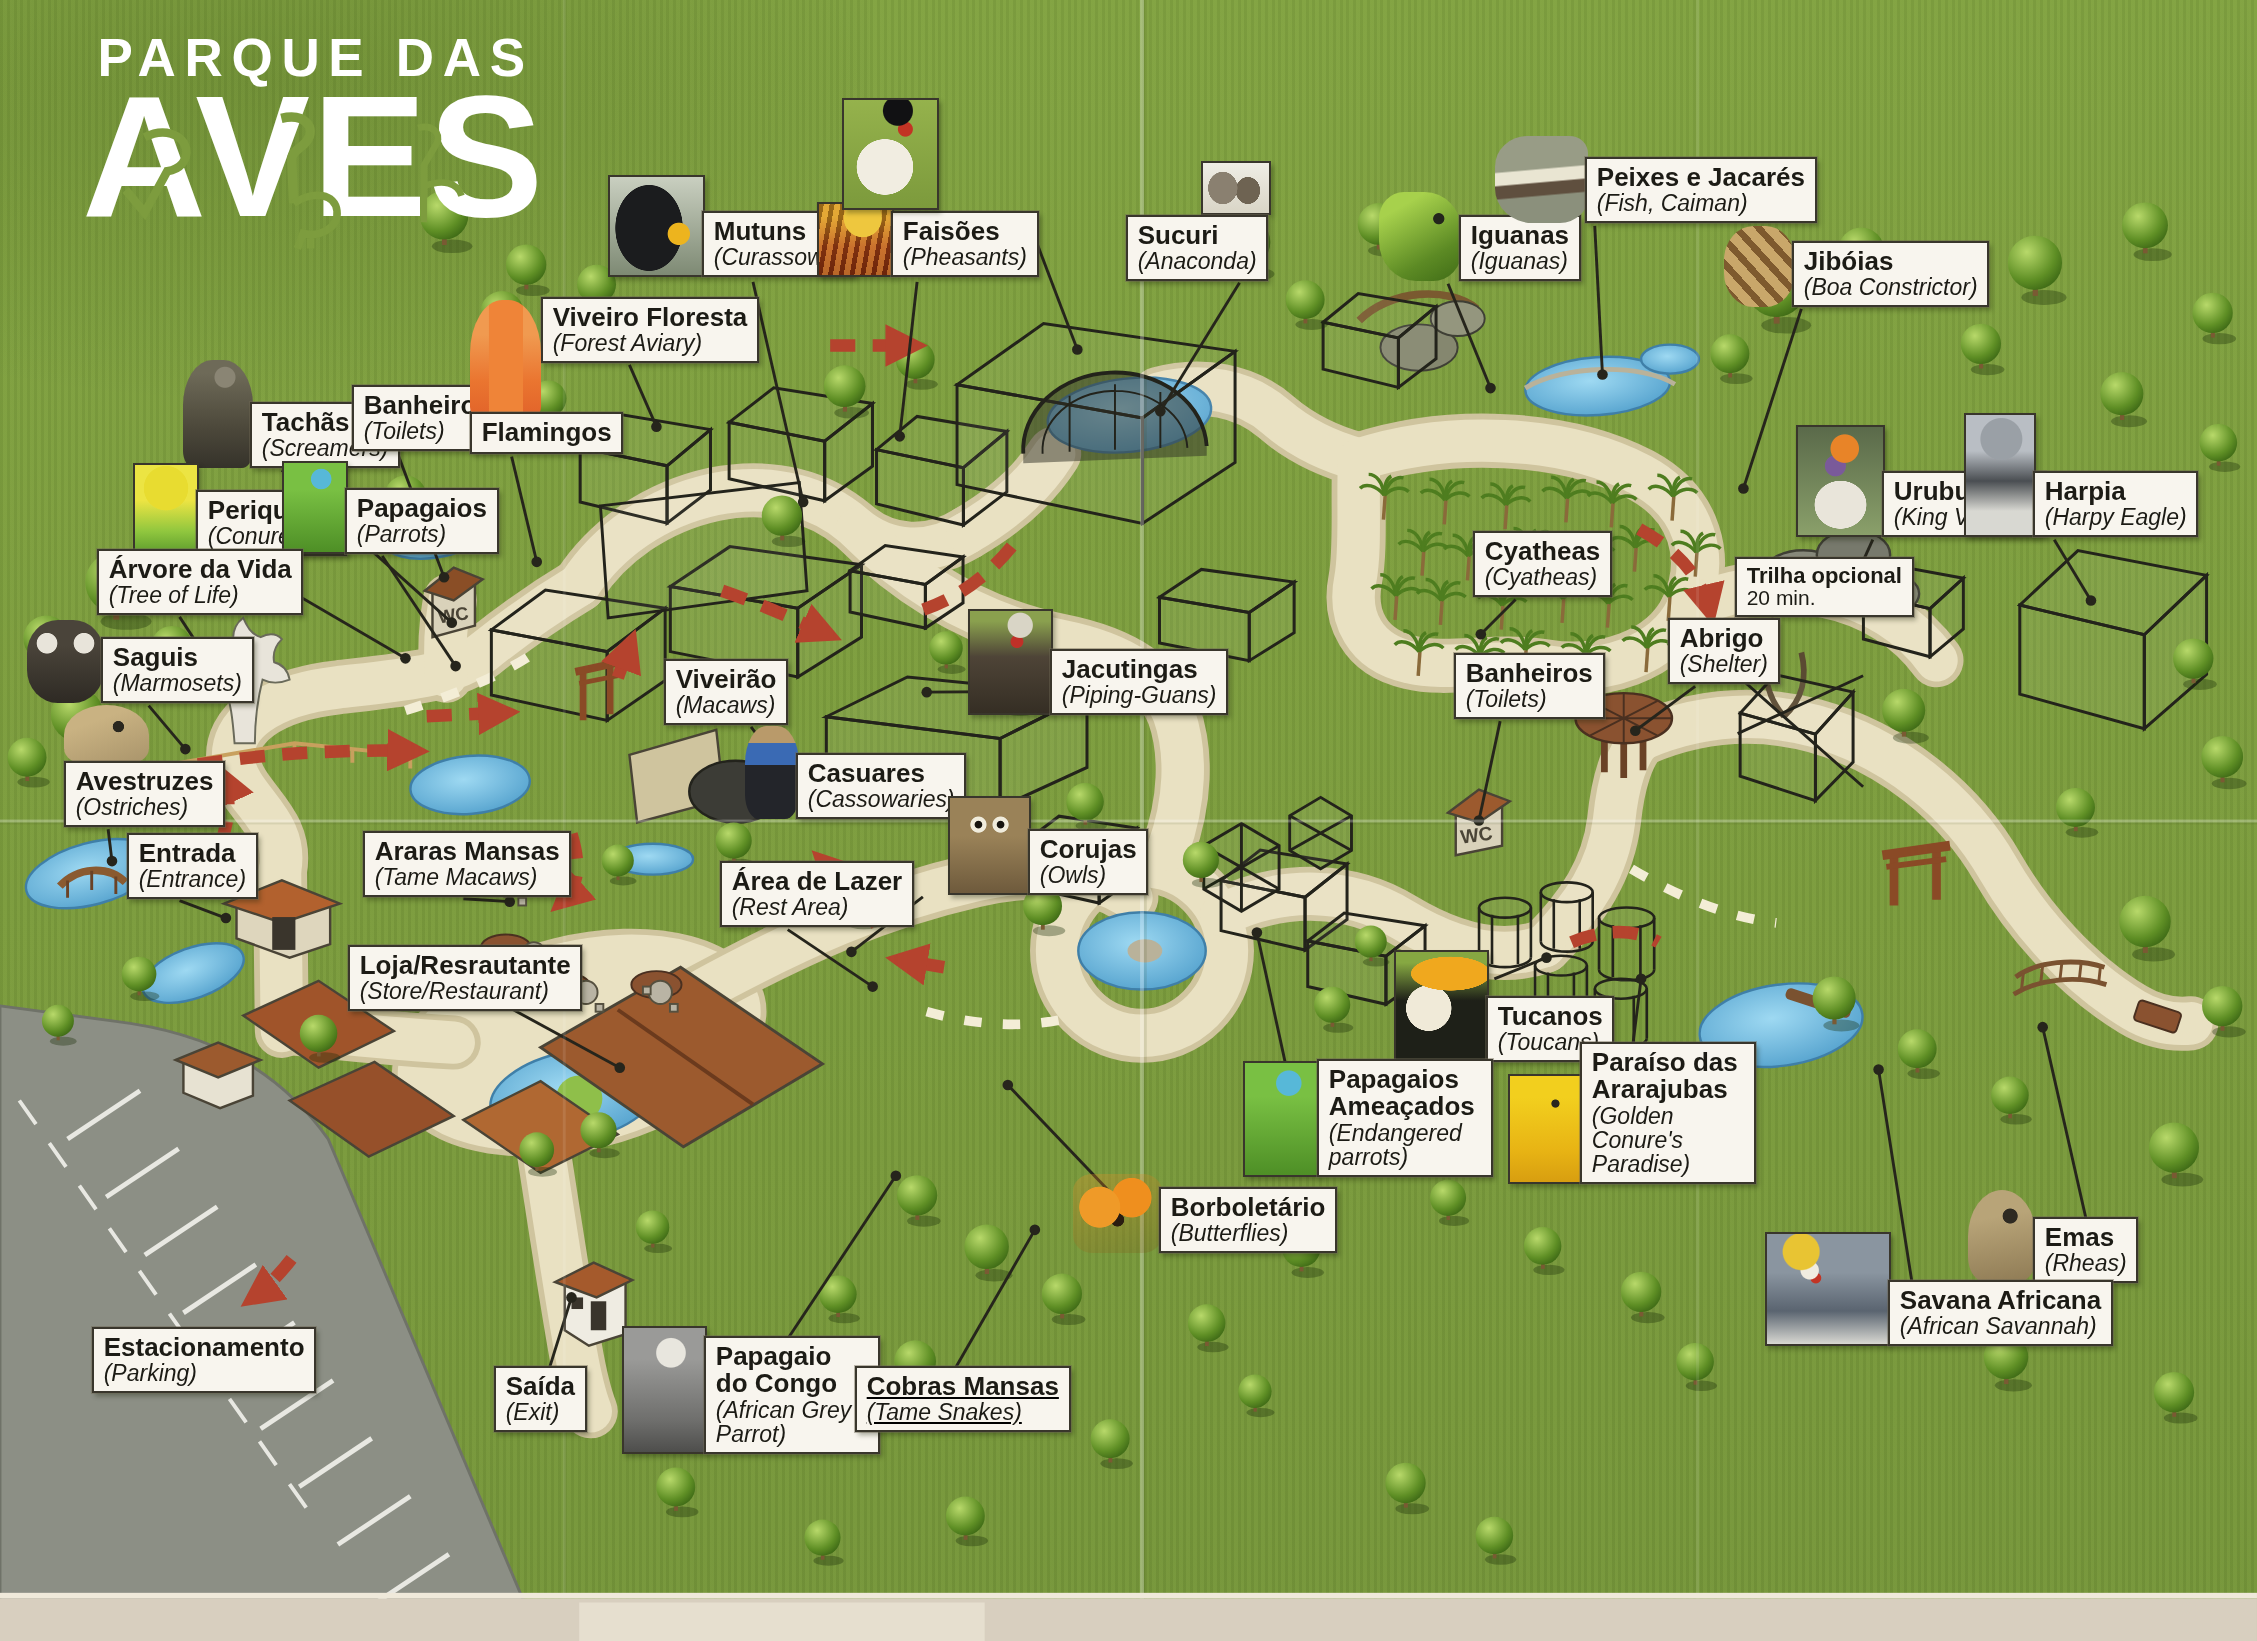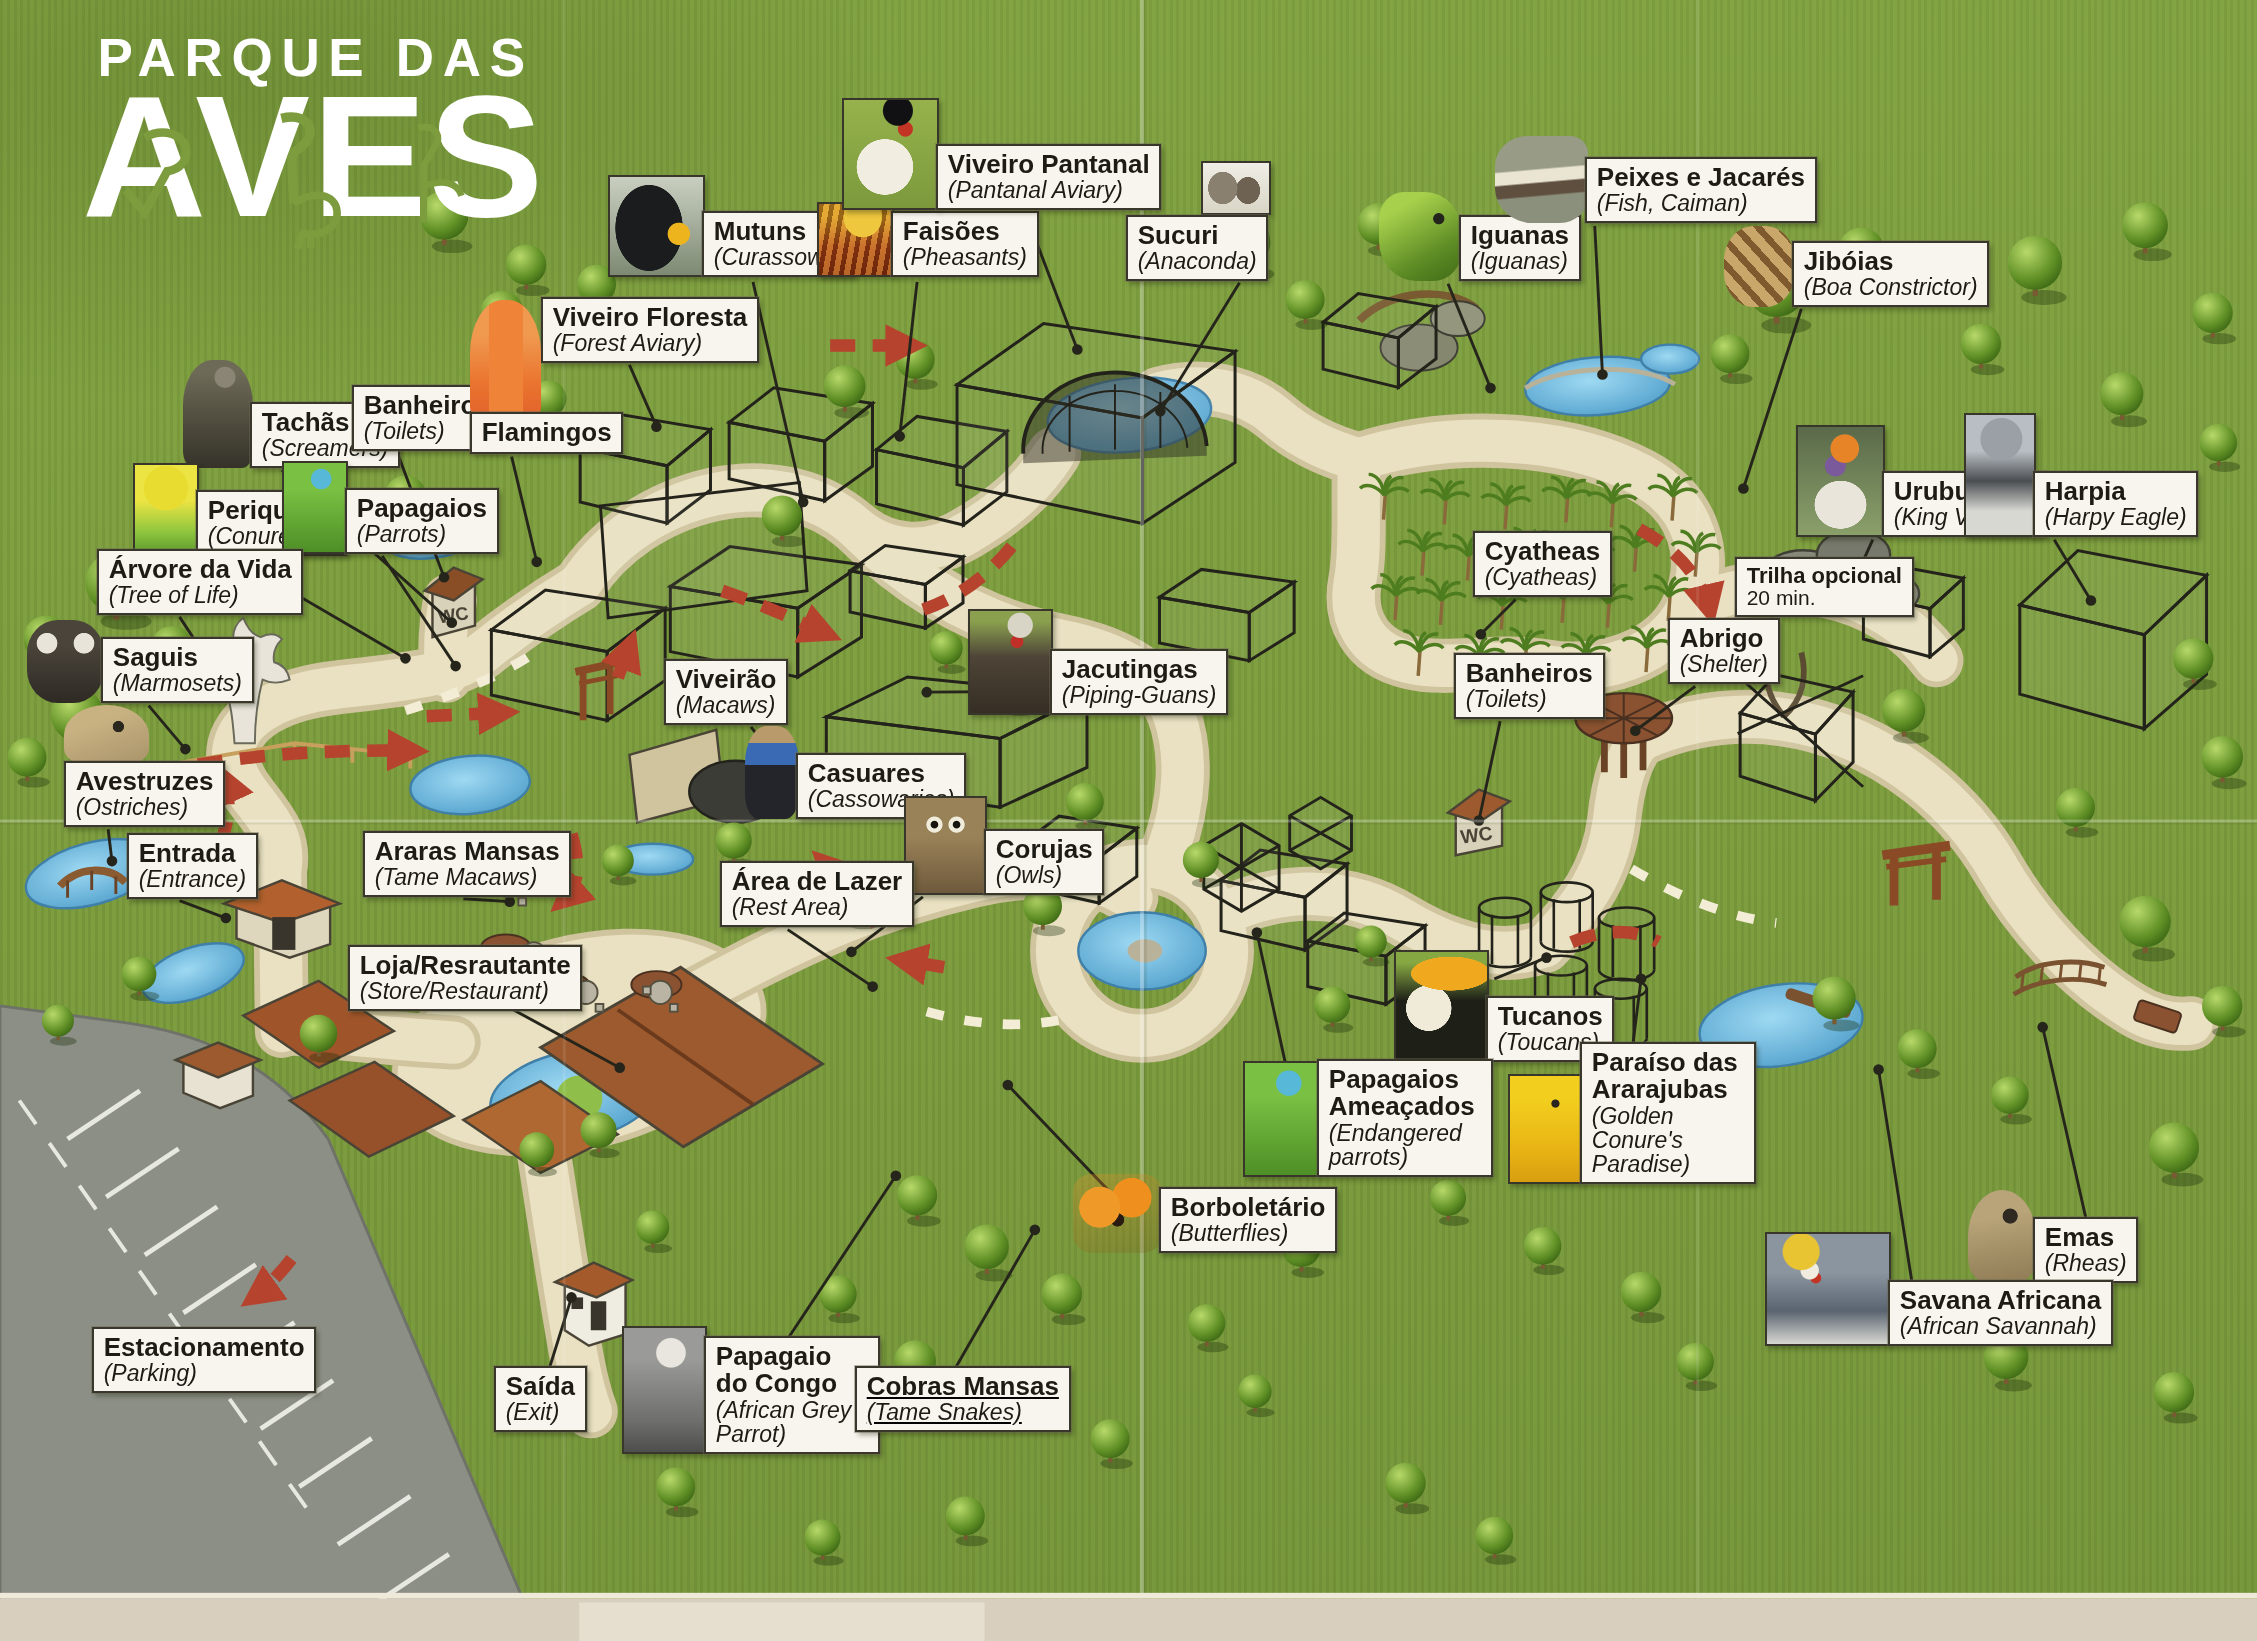--- a/index.html
+++ b/index.html
@@ -548,24 +548,20 @@
       </div>
       <div class="poi" style="left: 817px; bottom: 1364px;">
         <div class="ph ph-pheasant" style="width: 73px; height: 71px;"></div>
         <div class="plabel">
           <div class="pt">Faisões</div>
           <div class="en">(Pheasants)</div>
         </div>
       </div>
       <div class="poi" style="left: 842px; bottom: 1431px;">
         <div class="ph ph-jabiru" style="width: 93px; height: 108px;"></div>
-        <div class="plabel">
-          <div class="pt">Viveiro Pantanal</div>
-          <div class="en">(Pantanal Aviary)</div>
-        </div>
       </div>
       <div class="poi" style="left: 1126px; bottom: 1360px; flex-direction: column;">
         <div class="ph ph-anaconda" style="width: 66px; height: 50px;"></div>
         <div class="plabel">
           <div class="pt">Sucuri</div>
           <div class="en">(Anaconda)</div>
         </div>
       </div>
       <div class="poi" style="left: 1379px; bottom: 1360px;">
         <div class="ph ph-iguana noframe" style="width: 83px; height: 89px;"></div>
@@ -698,21 +694,21 @@
           <div class="en">(Cassowaries)</div>
         </div>
       </div>
       <div class="poi col" style="left: 64px; bottom: 814px;">
         <div class="ph ph-ostrich noframe" style="width: 85px; height: 60px;"></div>
         <div class="plabel">
           <div class="pt">Avestruzes</div>
           <div class="en">(Ostriches)</div>
         </div>
       </div>
-      <div class="poi" style="left: 904px; bottom: 746px;">
+      <div class="poi" style="left: 948px; bottom: 746px;">
         <div class="ph ph-owl" style="width: 79px; height: 95px;"></div>
         <div class="plabel">
           <div class="pt">Corujas</div>
           <div class="en">(Owls)</div>
         </div>
       </div>
       <div class="poi" style="left: 127px; bottom: 742px;">
         <div class="plabel">
           <div class="pt">Entrada</div>
           <div class="en">(Entrance)</div>

